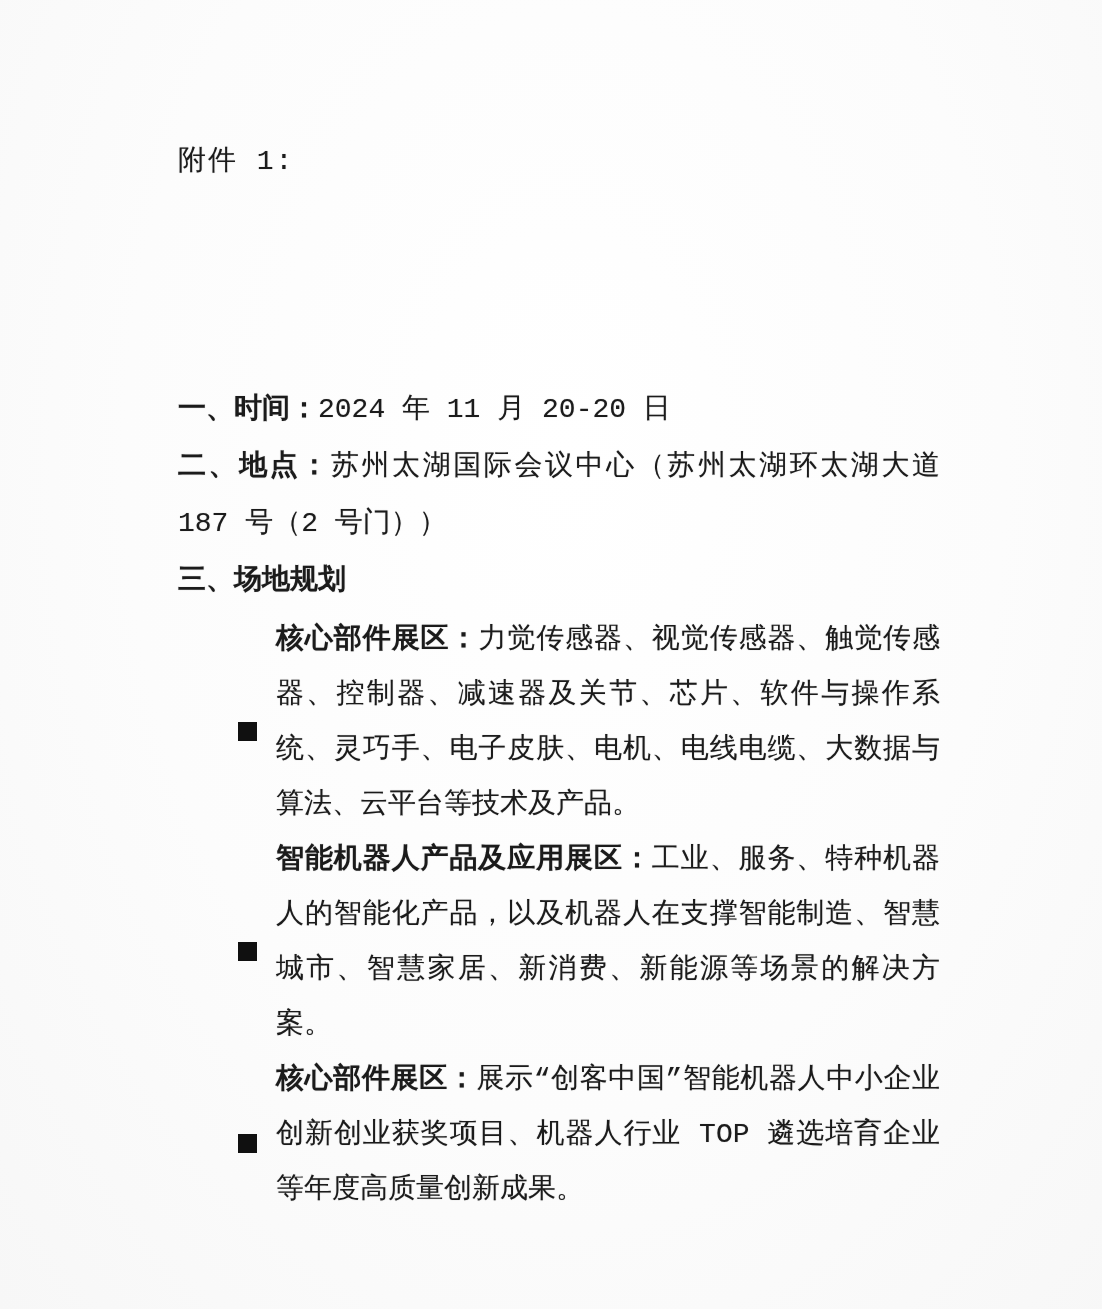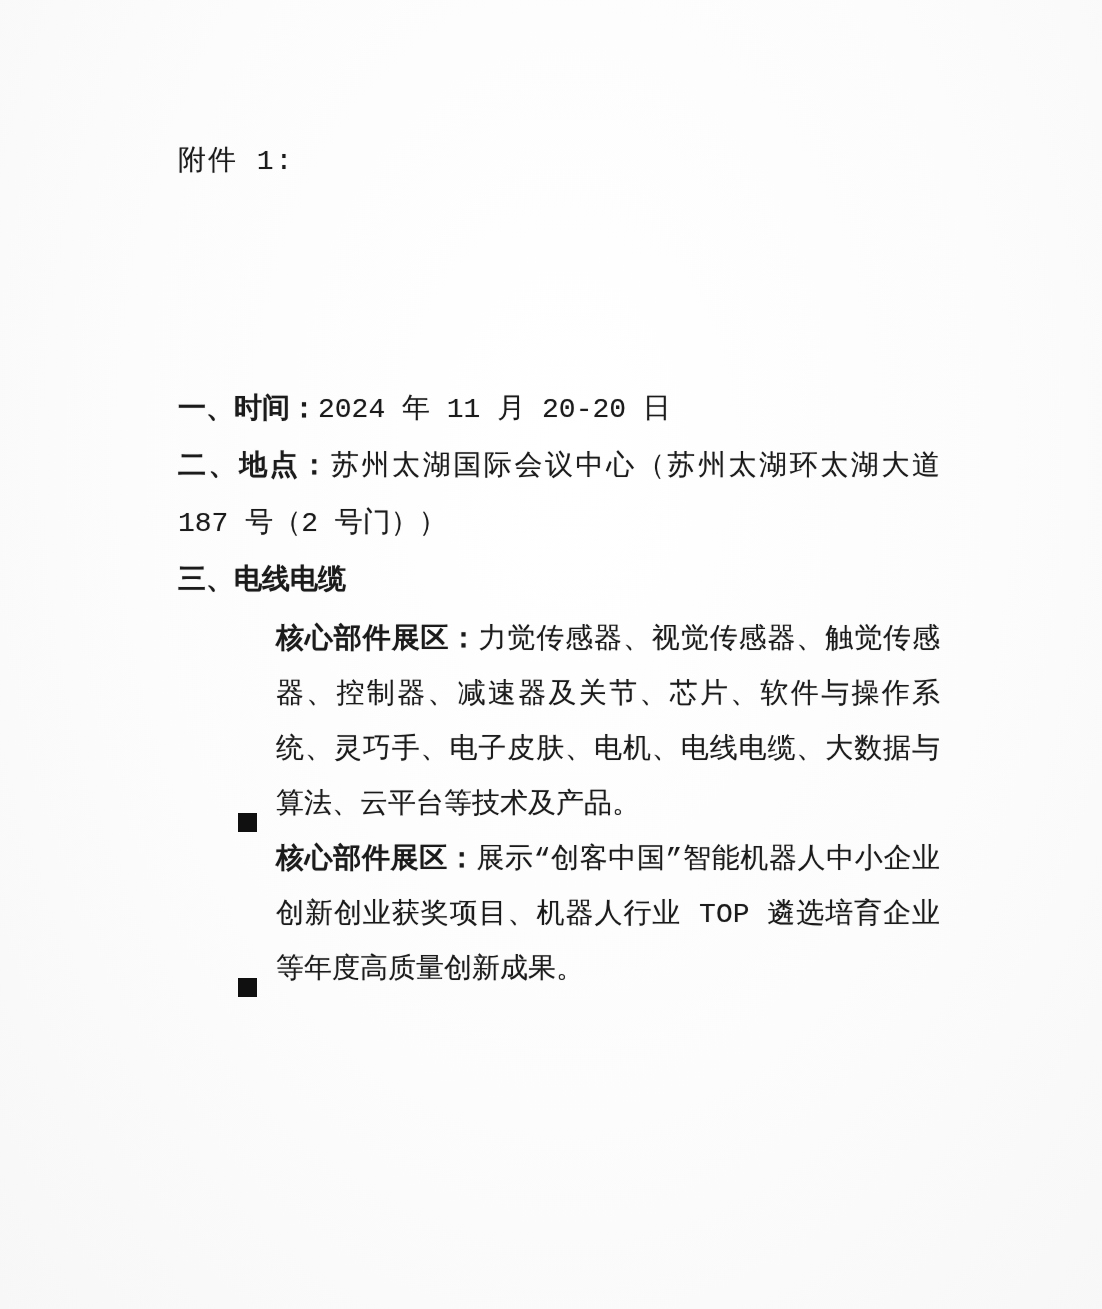--- a/index.html
+++ b/index.html
@@ -49,21 +49,21 @@
   .sec2 { top: 438px; text-align: justify; }
   .sec3 { top: 552px; font-weight: 700; }
   .bullets {
     position: absolute;
     left: 238px;
     top: 612px;
     width: 702px;
   }
   .bullet {
     display: flex;
-    align-items: flex-end;
+    align-items: center;
   }
   .sq {
     flex: none;
     width: 19px;
     height: 19px;
     margin: 18px 19px 0 0;
     background: #101010;
   }
   .btext {
     flex: 1;
@@ -84,32 +84,38 @@
 
   <div class="sec sec1">
     <span class="lab">一、时间：</span><span>2024 年 11 月 20-20 日</span>
   </div>
 
   <div class="sec sec2">
     <span class="lab">二、地点：</span><span>苏州太湖国际会议中心（苏州太湖环太湖大道 187 号（2 号门））</span>
   </div>
 
   <div class="sec sec3">
-    <span class="lab">三、电线电缆</span>
+    <span class="lab">三、场地规划</span>
   </div>
 
   <div class="bullets">
 
     <div class="bullet">
       <span class="sq"></span>
       <p class="btext">
         <span class="lab">核心部件展区：</span><span>力觉传感器、视觉传感器、触觉传感器、控制器、减速器及关节、芯片、软件与操作系统、灵巧手、电子皮肤、电机、电线电缆、大数据与算法、云平台等技术及产品。</span>
       </p>
     </div>
 
+    <div class="bullet">
+      <span class="sq"></span>
+      <p class="btext">
+        <span class="lab">智能机器人产品及应用展区：</span><span>工业、服务、特种机器人的智能化产品，以及机器人在支撑智能制造、智慧城市、智慧家居、新消费、新能源等场景的解决方案。</span>
+      </p>
+    </div>
 
 
     <div class="bullet">
       <span class="sq"></span>
       <p class="btext">
         <span class="lab">核心部件展区：</span><span>展示“创客中国”智能机器人中小企业创新创业获奖项目、机器人行业 TOP 遴选培育企业等年度高质量创新成果。</span>
       </p>
     </div>
 
   </div>

